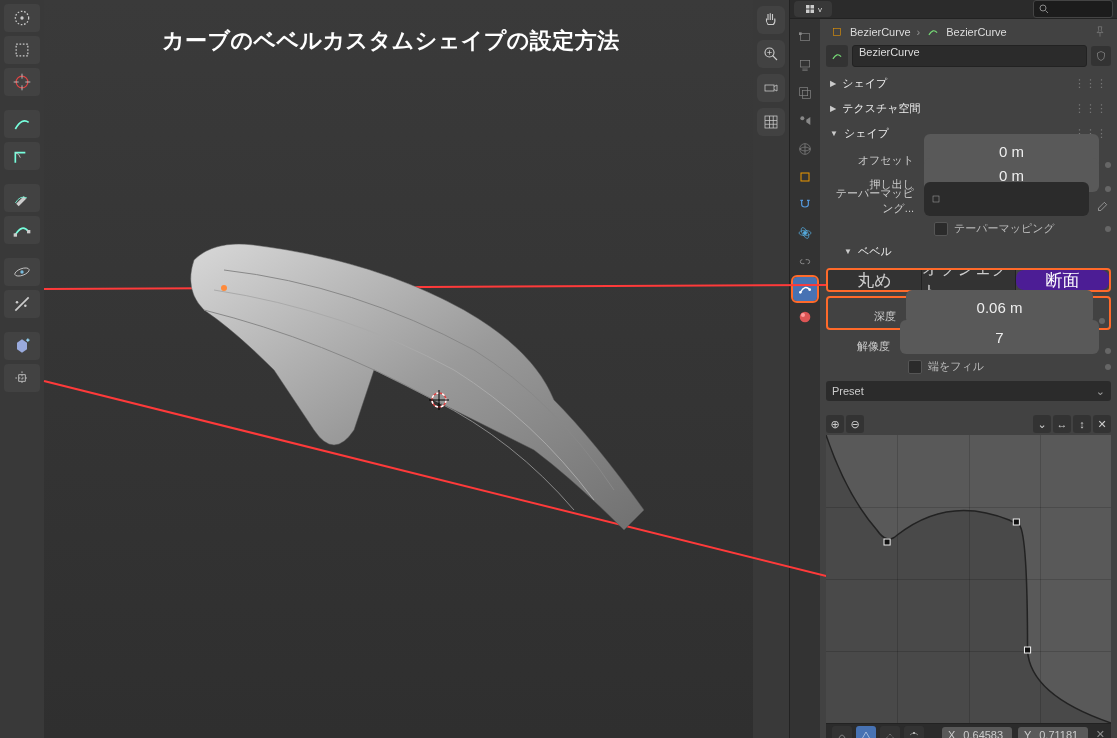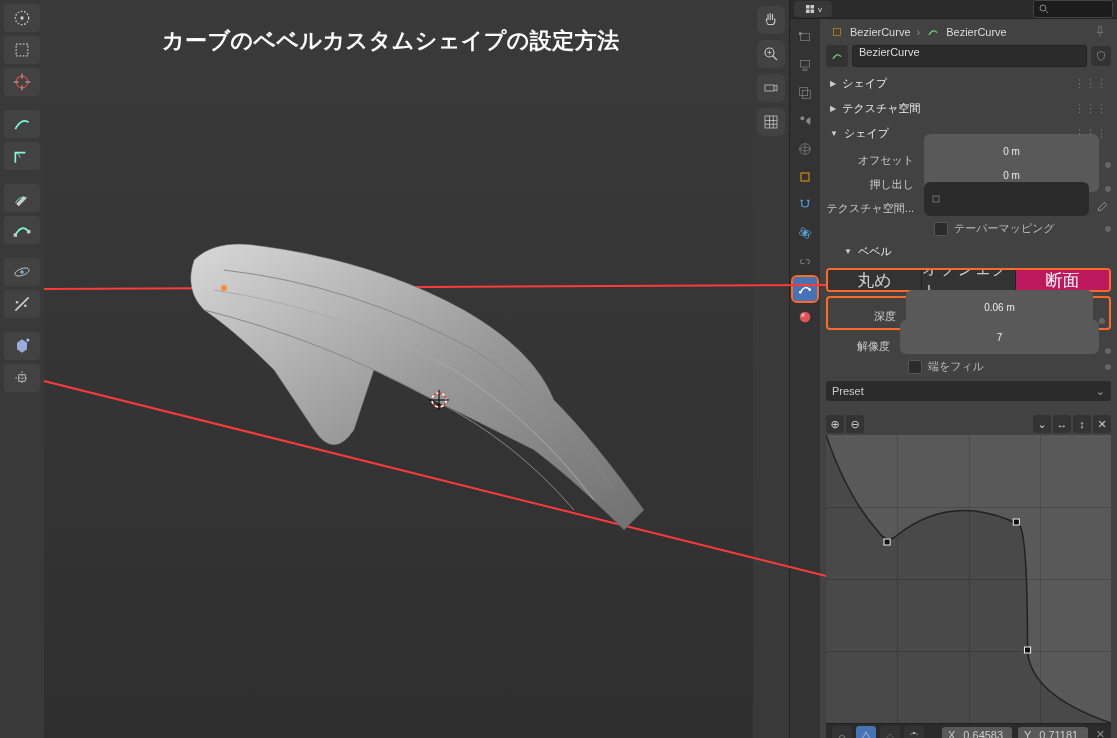--- a/index.html
+++ b/index.html
@@ -48,32 +48,32 @@
 .name-input { flex: 1; background: #2b2b2b; border: 1px solid #222; border-radius: 3px; height: 22px; padding: 0 6px; font-size: 11px; color: #ddd; }
 .shield { width: 20px; height: 20px; background: #333; border-radius: 3px; display: flex; align-items: center; justify-content: center; }
 
 .section-header { display: flex; align-items: center; padding: 5px 4px; color: #eee; font-size: 11px; cursor: pointer; }
 .section-header .tri { margin-right: 6px; font-size: 8px; opacity: 0.8; }
 .section-header .grip { margin-left: auto; opacity: 0.3; }
 .sub-header { padding-left: 18px; }
 
 .prop-row { display: flex; align-items: flex-end; height: 22px; margin-bottom: 2px; gap: 2px; }
 .prop-label { width: 96px; text-align: right; padding-right: 8px; font-size: 11px; color: #ccc; }
-.prop-value { flex: 1; background: #595959; border-radius: 6px; height: 34px; display: flex; align-items: center; justify-content: center; font-size: 10px; color: #eee; position: relative; }
+.prop-value { flex: 1; background: #595959; border-radius: 6px; height: 34px; display: flex; align-items: center; justify-content: center; font-size: 15px; color: #eee; position: relative; }
 .prop-value.dark { background: #2b2b2b; justify-content: flex-start; padding: 0 6px; }
 .dot { width: 6px; height: 6px; border-radius: 50%; background: #666; margin-left: 4px; }
 .eyedrop { width: 18px; height: 18px; display: flex; align-items: center; justify-content: center; margin-left: 2px; }
 
 .checkbox-row { display: flex; align-items: center; gap: 6px; padding: 3px 0 3px 108px; font-size: 11px; color: #bbb; }
 .checkbox { width: 14px; height: 14px; background: #2b2b2b; border: 1px solid #555; border-radius: 2px; }
 
 .bevel-mode { display: flex; gap: 0; margin: 4px 0; border: 2px solid #ff6a2a; border-radius: 4px; overflow: hidden; }
 .bevel-btn { flex: 1; background: #333; height: 20px; display: flex; align-items: center; justify-content: center; font-size: 17px; cursor: pointer; border-right: 1px solid #222; }
 .bevel-btn:last-child { border-right: none; }
-.bevel-btn.active { background: #be185d; color: #fff; }
+.bevel-btn.active { background: #4c1d95; color: #fff; border-radius: 8px; }
 
 .depth-row { border: 2px solid #ff6a2a; border-radius: 4px; padding: 1px; margin-bottom: 2px; }
 
 .preset-row { display: flex; align-items: center; background: #2b2b2b; border-radius: 3px; height: 20px; padding: 0 6px; margin: 4px 0 12px 0; font-size: 11px; }
 .preset-row .chev { margin-left: auto; opacity: 0.7; }
 
 .curve-tools { display: flex; align-items: center; gap: 2px; padding: 2px 0; }
 .mini-btn { width: 18px; height: 18px; background: #333; border-radius: 3px; display: flex; align-items: center; justify-content: center; cursor: pointer; font-size: 11px; }
 .mini-sp { flex: 1; }
 
@@ -362,21 +362,21 @@
         <div class="prop-label">オフセット</div>
         <div class="prop-value">0 m</div>
         <div class="dot"></div>
       </div>
       <div class="prop-row">
         <div class="prop-label">押し出し</div>
         <div class="prop-value">0 m</div>
         <div class="dot"></div>
       </div>
       <div class="prop-row">
-        <div class="prop-label">テクスチャ空間...</div>
+        <div class="prop-label">テーパーマッピング...</div>
         <div class="prop-value dark">
             <svg width="12" height="12" viewBox="0 0 24 24">
               <rect x="6" y="6" width="12" height="12" stroke="#aaa" fill="none"></rect>
             </svg>
           </div>
         <div class="eyedrop">
             <svg width="14" height="14" viewBox="0 0 24 24">
               <path d="M16 4 L20 8 L10 18 L6 18 L6 14 Z" stroke="#ccc" fill="none"></path>
             </svg>
           </div>

